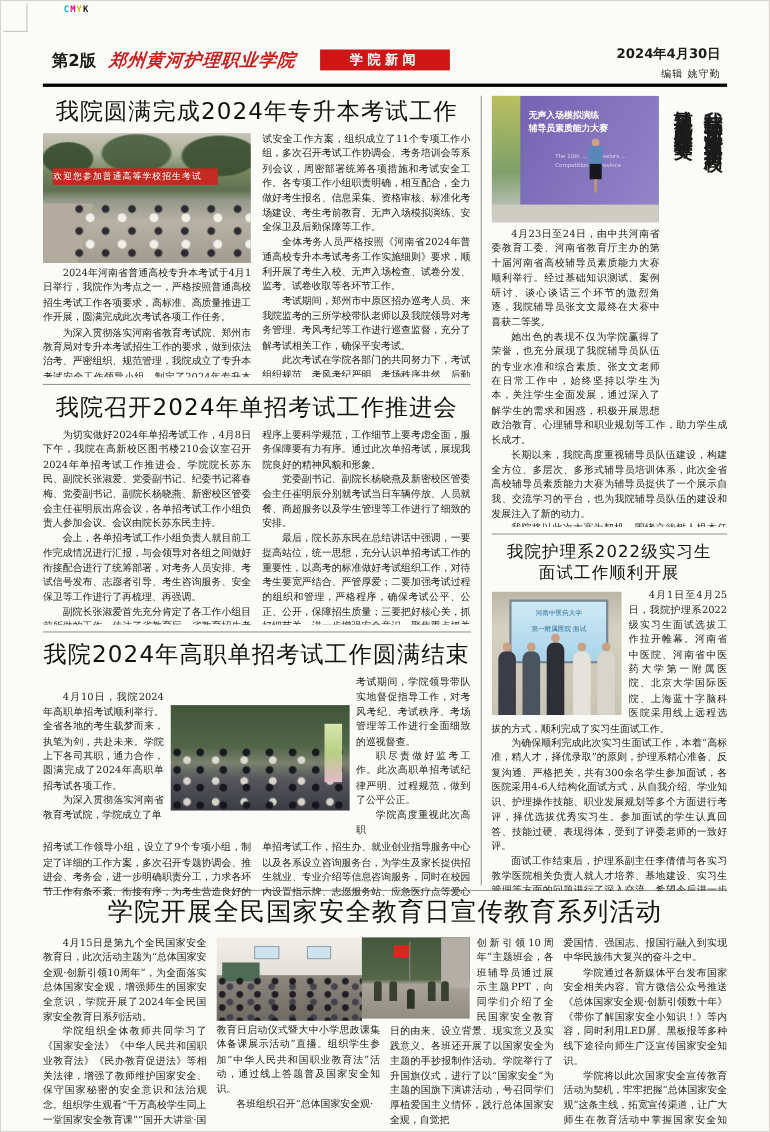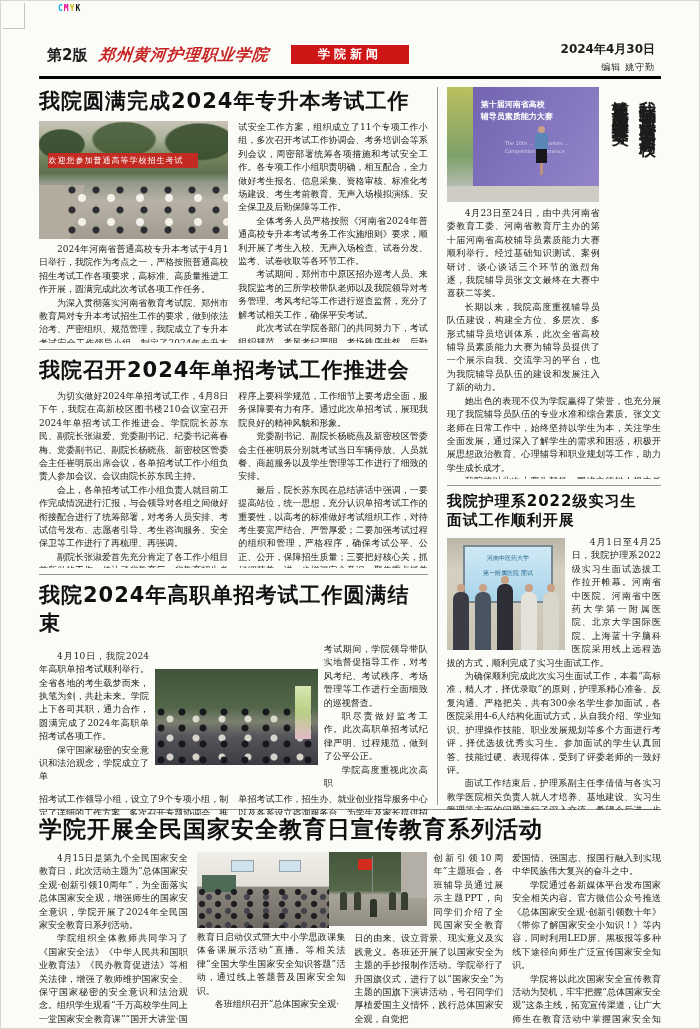--- a/index.html
+++ b/index.html
@@ -21,21 +21,21 @@
   .mh-right { position:absolute; right:6px; top:40px; text-align:right; }
   .mh-date { font-family:"DejaVu Sans", sans-serif; font-size:12px; font-weight:bold; }
   .mh-editor { font-size:9px; margin-top:3px; letter-spacing:1px; }
 
   
   .main-row { display:flex; margin:0 38px; height:726px; padding-top:8px; }
   .col-main { width:399px; padding-right:9px; }
   .col-side { width:225px; border-left:1px solid #9a9890; padding-left:9px; margin-left:0; }
 
   .article { overflow:hidden; }
-  .headline { font-family:"DejaVu Sans", sans-serif; font-weight:700; letter-spacing:1px; color:#111; }
+  .headline { font-family:"DejaVu Sans", sans-serif; text-align:center; font-weight:400; letter-spacing:1px; color:#111; }
   .h-xl { font-size:21px; line-height:28px; margin-bottom:6px; }
   .h-bottom { font-size:23px; line-height:30px; margin:4px 0 8px 0; }
   .h-side { font-size:15px; line-height:19px; margin-bottom:6px; }
 
   .bodytext p, p.para { font-size:9px; line-height:13.4px; text-align:justify; text-indent:2em; color:#222; }
   .cont-first p:first-child { text-indent:0; }
 
   .two-col { display:flex; gap:10px; }
   .two-col > div { flex:1; min-width:0; }
 
@@ -185,21 +185,21 @@
       </div>
 
       <div class="rule"></div>
 
       <div class="article" style="height:234px;">
         <div class="headline h-xl">我院2024年高职单招考试工作圆满结束</div>
         <div class="a3-top bodytext">
           <div class="t-left">
             <div>
                 <p class="para">4月10日，我院2024年高职单招考试顺利举行。全省各地的考生载梦而来，执笔为剑，共赴未来。学院上下各司其职，通力合作，圆满完成了2024年高职单招考试各项工作。</p>
-                <p class="para">保守国家秘密的安全意识和法治观念，学院成立了单</p>
+                <p class="para">为深入贯彻落实河南省教育考试院，学院成立了单</p>
               </div>
           </div>
           <div class="photo" style="flex:1; height:96px;">
             <div style="position:absolute;inset:0;background:linear-gradient(180deg,#3f5438 0%,#52664a 40%,#7b806f 55%,#55555b 70%,#3b3b42 100%);"></div>
             <div style="position:absolute;left:0;right:0;bottom:0;height:60%;background-image:radial-gradient(circle at 6px 5px, rgba(20,20,26,.95) 3px, transparent 4px),radial-gradient(circle at 15px 12px, rgba(230,226,216,.9) 3px, transparent 4px);background-size:21px 16px,26px 19px;"></div>
             <div style="position:absolute;right:4%;top:18%;width:10%;height:55%;background:linear-gradient(180deg,#d8e6b0,#b8cf86,#e3b9c9);"></div>
           </div>
           <div class="t-right cont-first">
             <div>
                 <p class="para">考试期间，学院领导带队实地督促指导工作，对考风考纪、考试秩序、考场管理等工作进行全面细致的巡视督查。</p>
@@ -226,35 +226,35 @@
 
     <div class="col-side">
 
       <div class="article bodytext" style="height:392px;">
         <div class="v-head">
           <div class="vline1">我院辅导员在河南省第十届高校</div>
           <div class="vline2">辅导员素质能力大赛中喜获二等奖</div>
         </div>
         <div class="photo ph-contest">
           <div class="deco"></div>
-          <div class="t1">第十届河南省高校</div>
+          <div class="t1">无声入场模拟演练</div>
           <div class="t2">辅导员素质能力大赛</div>
           <div class="t3">The 10th … Counselors … Competition … Province</div>
           <div class="person">
             <div class="head"></div>
               <div class="top"></div>
               <div class="skirt"></div>
               <div class="legs"></div>
           </div>
           <div class="floor"></div>
         </div>
         <div>
             <p class="para">4月23日至24日，由中共河南省委教育工委、河南省教育厅主办的第十届河南省高校辅导员素质能力大赛顺利举行。经过基础知识测试、案例研讨、谈心谈话三个环节的激烈角逐，我院辅导员张文文最终在大赛中喜获二等奖。</p>
+            <p class="para">她出色的表现不仅为学院赢得了荣誉，也充分展现了我院辅导员队伍的专业水准和综合素质。张文文老师在日常工作中，始终坚持以学生为本，关注学生全面发展，通过深入了解学生的需求和困惑，积极开展思想政治教育、心理辅导和职业规划等工作，助力学生成长成才。</p>
             <p class="para">长期以来，我院高度重视辅导员队伍建设，构建全方位、多层次、多形式辅导员培训体系，此次全省高校辅导员素质能力大赛为辅导员提供了一个展示自我、交流学习的平台，也为我院辅导员队伍的建设和发展注入了新的动力。</p>
-            <p class="para">她出色的表现不仅为学院赢得了荣誉，也充分展现了我院辅导员队伍的专业水准和综合素质。张文文老师在日常工作中，始终坚持以学生为本，关注学生全面发展，通过深入了解学生的需求和困惑，积极开展思想政治教育、心理辅导和职业规划等工作，助力学生成长成才。</p>
             <p class="para">我院将以此次大赛为契机，围绕立德树人根本任务，进一步加强辅导员队伍建设，提高辅导员队伍的整体素质和业务水平，为大学生成长成才提供有力保障。</p>
           </div>
 
       </div>
 
       <div class="rule"></div>
 
       <div class="article bodytext" style="height:318px;">
         <div class="headline h-side">
           <div>我院护理系2022级实习生</div>
@@ -292,21 +292,21 @@
           </div>
       </div>
       <div class="cont-first">
         <div class="photo ph-classroom">
           <div class="board"></div>
           <div class="scr1"></div>
           <div class="scr2"></div>
           <div class="crowd"></div>
         </div>
         <div>
-            <p class="para">教育日启动仪式暨大中小学思政课集体备课展示活动”直播。等相关法律“全国大学生国家安全知识答题”活动，通过线上答题普及国家安全知识。</p>
+            <p class="para">教育日启动仪式暨大中小学思政课集体备课展示活动”直播。组织学生参加“中华人民共和国职业教育法”活动，通过线上答题普及国家安全知识。</p>
             <p class="para">各班组织召开“总体国家安全观·</p>
           </div>
       </div>
       <div class="cont-first">
         <div class="photo ph-flag">
           <div class="building"></div>
           <div class="pole"></div>
           <div class="flag"></div>
           <div class="sold s1"></div>
           <div class="sold s2"></div>

